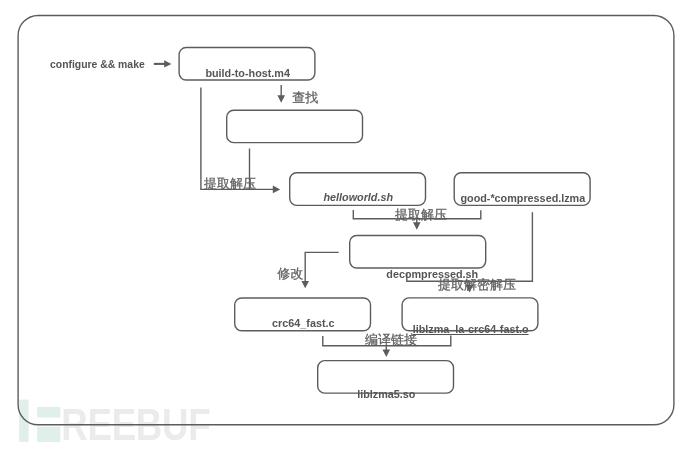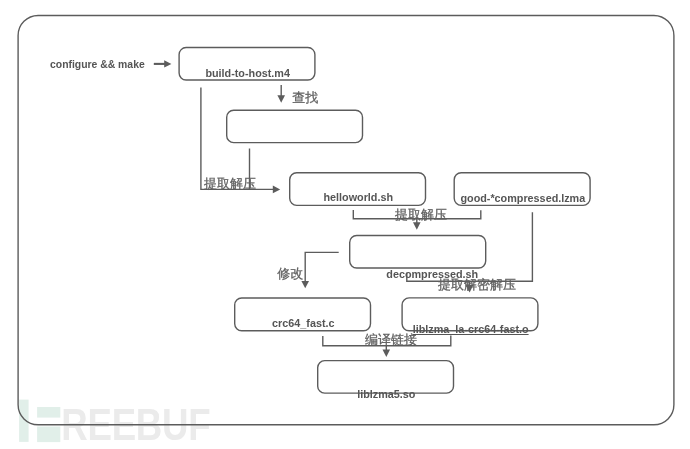--- a/index.html
+++ b/index.html
@@ -93,21 +93,21 @@
         <path d="M322.8 336.1 L322.8 345.8 L450.8 345.8 L450.8 335.6" fill="none"></path>
         <line x1="386.3" y1="345.8" x2="386.3" y2="350"></line>
         <path d="M382.5 349.6 L390.1 349.6 L386.3 357.1 Z" stroke="none"></path>
       </g>
     </g>
   </svg>
 
   <div class="node" style="left:178.40px;top:46.87px;width:137.20px;height:33.90px;">
     <span>build-to-host.m4</span>
   </div>
-  <div class="node" style="left:289.00px;top:172.07px;width:137.20px;height:32px;">
+  <div class="node" style="left:289.00px;top:172.07px;width:137.20px;height:32px;font-style:italic;">
     <span>helloworld.sh</span>
   </div>
   <div class="node" style="left:453.50px;top:172.07px;width:137.30px;height:34.00px;">
     <span>good-*compressed.lzma</span>
   </div>
   <div class="node" style="left:349.00px;top:248px;width:165px;height:33.92px;">
     <span>decompressed.sh</span>
   </div>
   <div class="node" style="left:234.00px;top:297.25px;width:137.20px;height:34.16px;">
     <span>crc64_fast.c</span>

